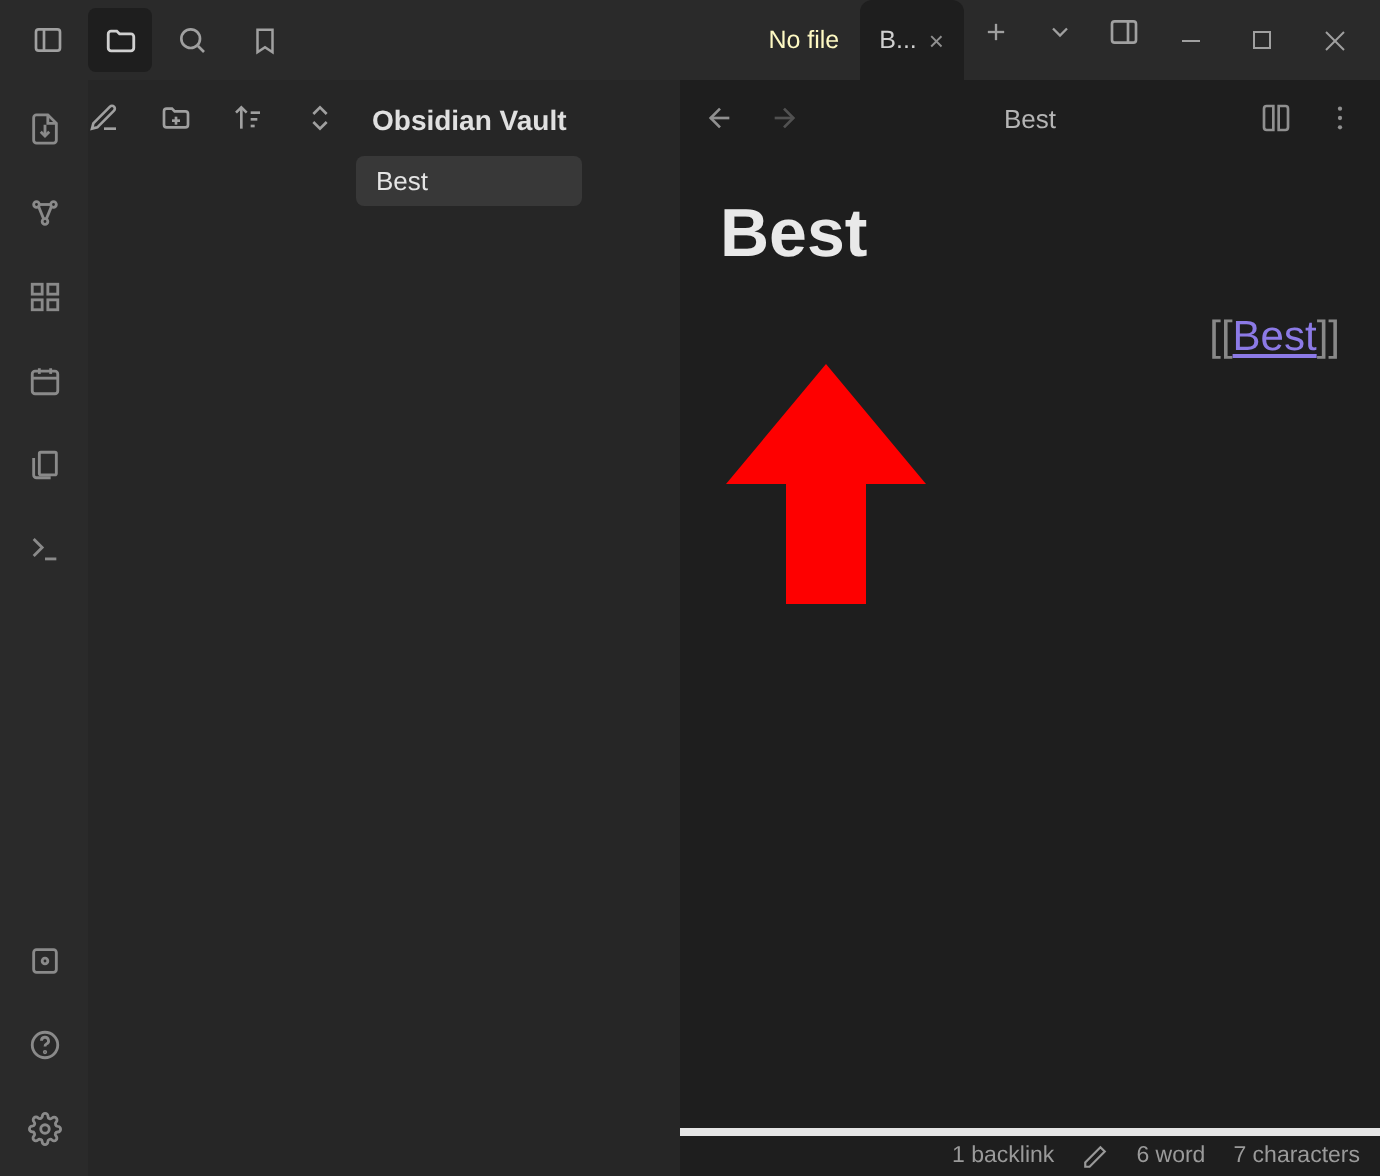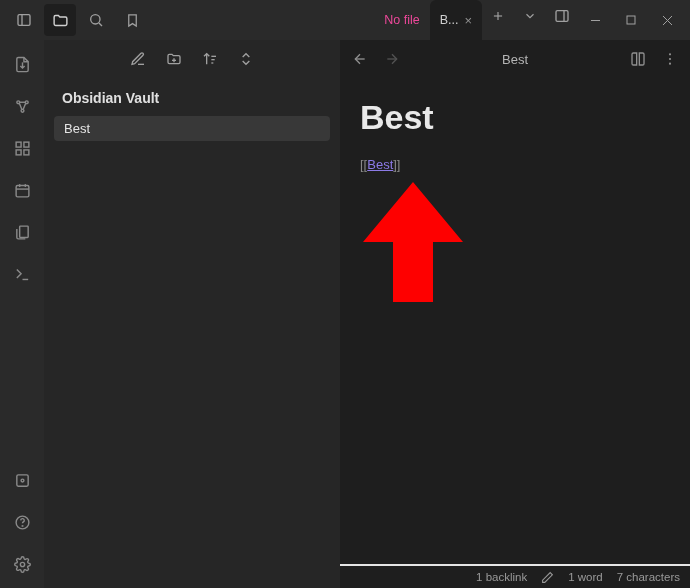--- a/index.html
+++ b/index.html
@@ -45,21 +45,21 @@
     .tab-group {
       display: flex;
       align-items: stretch;
       height: 100%;
     }
     .tab {
       display: flex;
       align-items: center;
       padding: 0 10px;
       font-size: 12.5px;
-      color: #ec4899;
+      color: #fef9c3;
       height: 100%;
       gap: 6px;
       cursor: pointer;
     }
     .tab.active {
       background: #1e1e1e;
       color: #d0d0d0;
       border-radius: 6px 6px 0 0;
     }
     .tab-close {
@@ -107,21 +107,21 @@
       align-items: center;
       justify-content: center;
       color: #8a8a8a;
       cursor: pointer;
     }
     
     .sidebar {
       width: 296px;
       background: #262626;
       display: flex;
-      flex-direction: column;
+      flex-direction: row;
     }
     .sidebar-toolbar {
       height: 38px;
       display: flex;
       align-items: center;
       justify-content: center;
       gap: 20px;
     }
     .sidebar-tool {
       color: #a0a0a0;
@@ -187,22 +187,23 @@
       padding: 20px 20px;
       position: relative;
     }
     .note-heading {
       font-size: 34px;
       font-weight: 700;
       color: #e9e9e9;
       margin-bottom: 20px;
     }
     .link-line {
-      font-size: 13px;
+      font-size: 21px;
       color: #888;
+      text-align: right;
     }
     .link-bracket { color: #888; }
     .link-text { color: #8c7ae6; text-decoration: underline; cursor: pointer; }
     
     .arrow-annotation {
       position: absolute;
       left: 18px;
       top: 104px;
       pointer-events: none;
     }
@@ -210,21 +211,21 @@
     .statusbar {
       height: 24px;
       background: #1e1e1e;
       display: flex;
       align-items: center;
       justify-content: flex-end;
       padding: 0 10px;
       gap: 14px;
       font-size: 11.5px;
       color: #9a9a9a;
-      border-top: 2px solid #e5e5e5;
+      border-top: 4px solid #e5e5e5;
     }
     .status-item {
       display: flex;
       align-items: center;
       gap: 4px;
     }
     svg { display: block; }
   </style>
 </head>
 <body>
@@ -456,20 +457,20 @@
     <div class="statusbar">
       <div class="status-item">
         <span>1 backlink</span>
       </div>
       <div class="status-item">
         <svg width="13" height="13" viewBox="0 0 24 24" fill="none" stroke="currentColor" stroke-width="2">
             <path d="M17 3l4 4L7 21H3v-4L17 3z"></path>
           </svg>
       </div>
       <div class="status-item">
-        <span>1 word</span>
+        <span>6 word</span>
       </div>
       <div class="status-item">
         <span>7 characters</span>
       </div>
     </div>
   </div>
 </div>
 
 </body></html>

